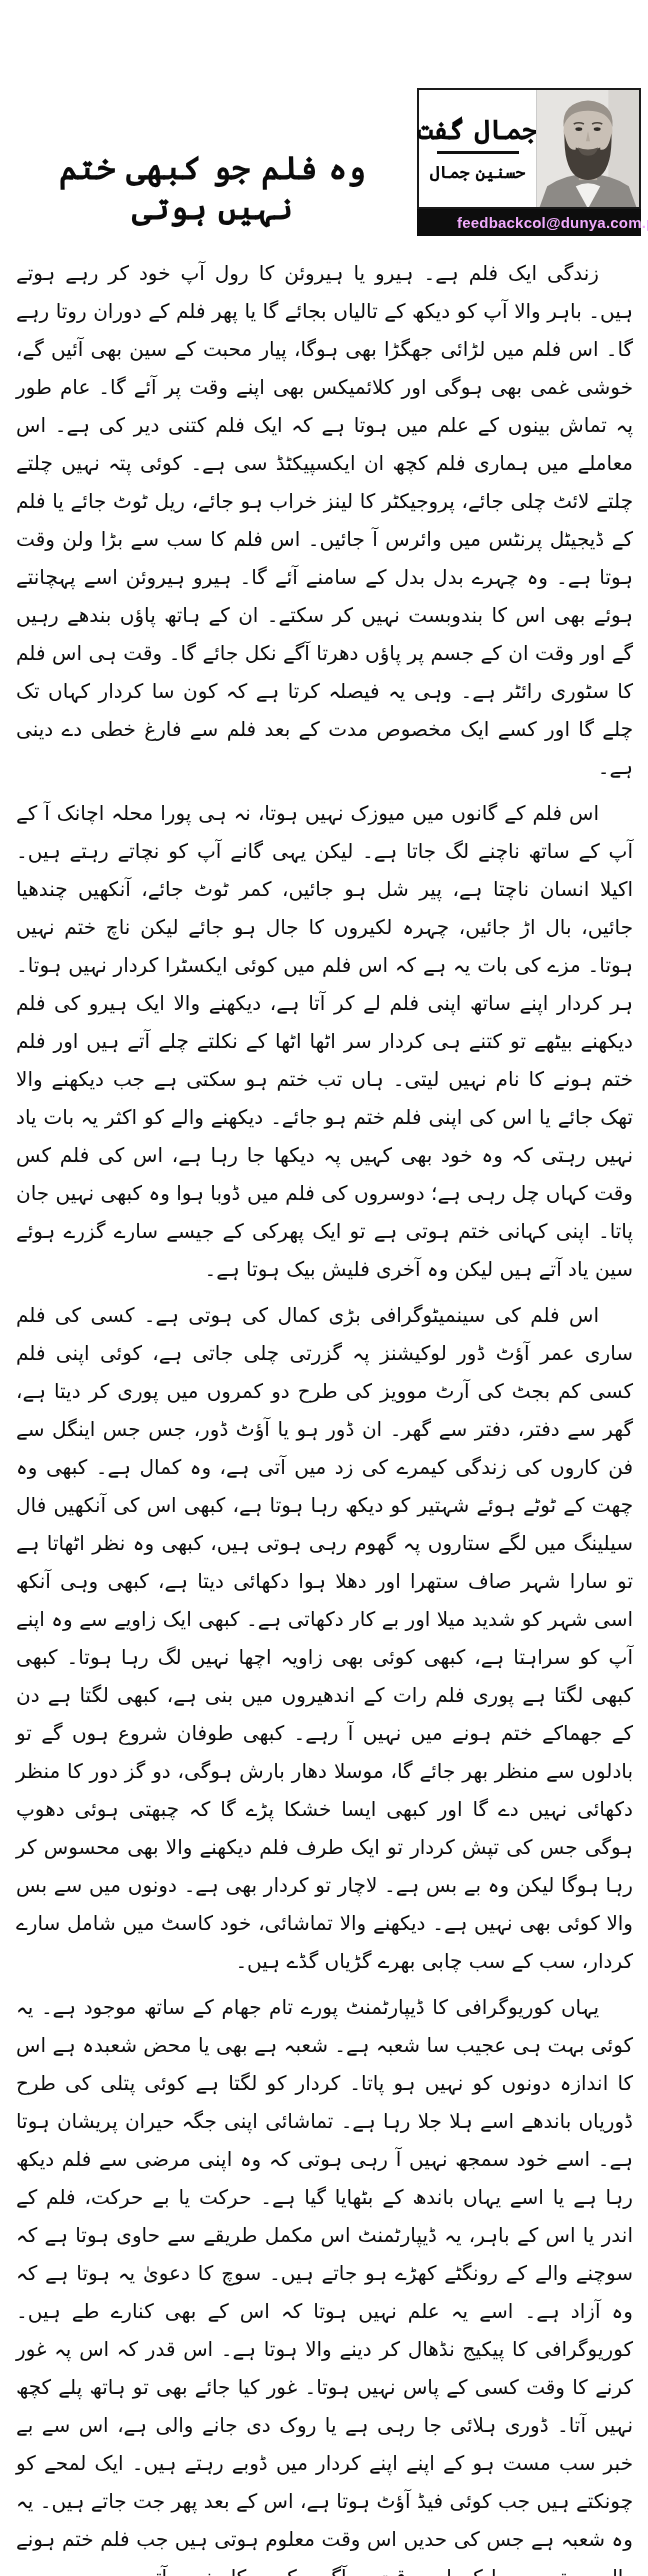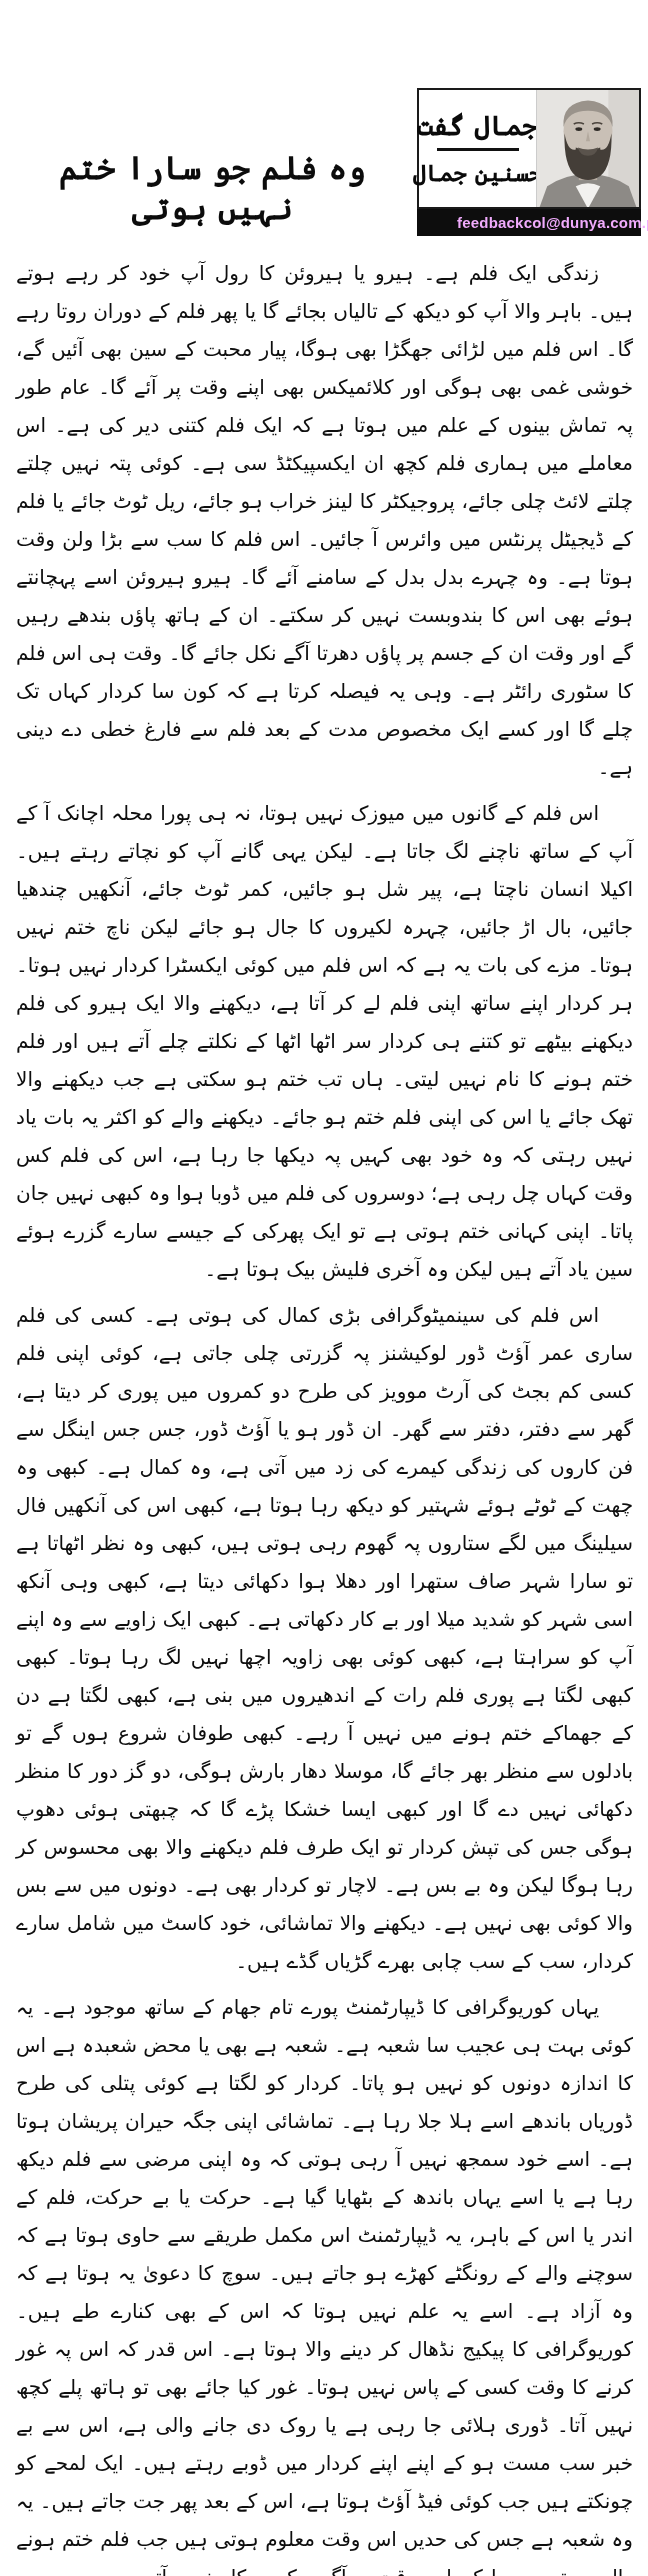--- a/index.html
+++ b/index.html
@@ -68,21 +68,21 @@
   .masthead-rule {
     width: 82px;
     height: 3px;
     background: #111111;
     margin: 7px 0 8px 0;
   }
   .author {
     direction: rtl;
     font-family: "DejaVu Serif", serif;
     font-weight: bold;
-    font-size: 23px;
+    font-size: 17px;
     color: #0a0a0a;
     white-space: nowrap;
   }
   .photo {
     width: 102px;
     flex: 0 0 102px;
     overflow: hidden;
     border-left: 1px solid #cccccc;
   }
   .photo svg { display: block; width: 100%; height: 100%; }
@@ -114,21 +114,21 @@
   }
 </style>
 </head>
 <body>
 
 <div class="page">
 
   <div class="header-row">
 
     <div class="title-area">
-      <h1 class="title">وہ فلم جو سارا ختم نہیں ہوتی</h1>
+      <h1 class="title">وہ فلم جو کبھی ختم نہیں ہوتی</h1>
     </div>
 
     <div class="byline-block">
       <div class="byline-box">
         <div class="byline-left">
           <div class="masthead">جمال گفت</div>
           <div class="masthead-rule"></div>
           <div class="author">حسنین جمال</div>
         </div>
         <div class="photo">

